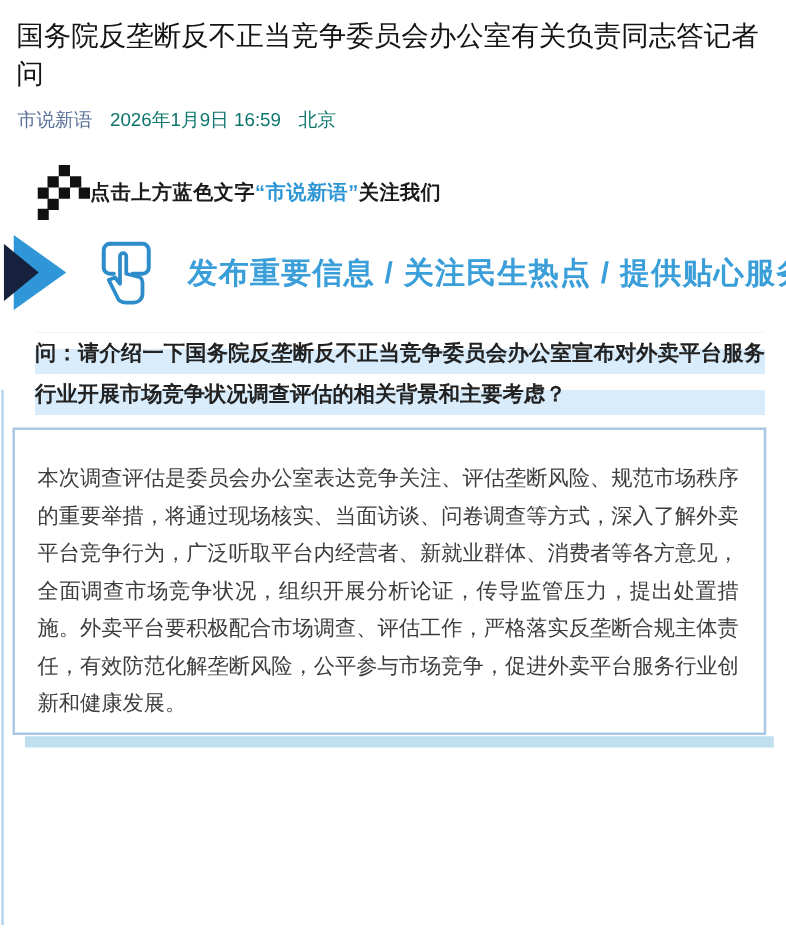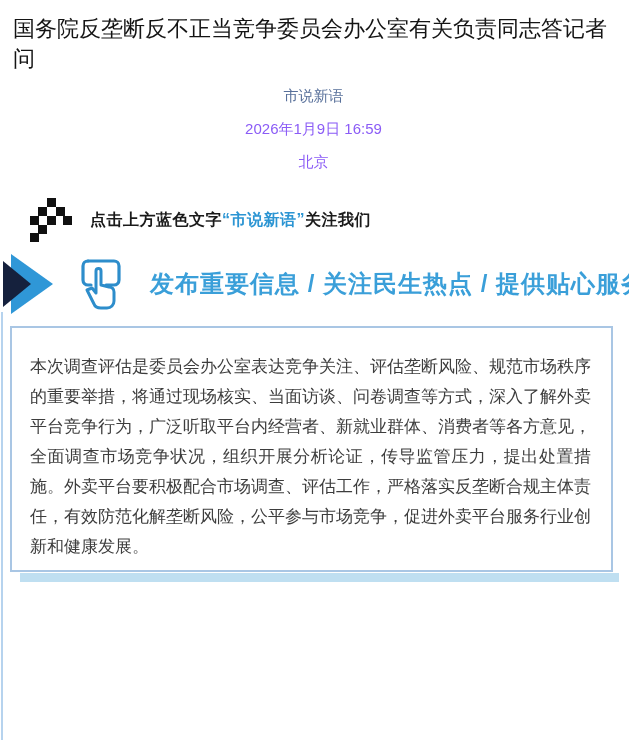--- a/index.html
+++ b/index.html
@@ -12,29 +12,29 @@
 
   
   .title {
     margin:14px 16px 0 13px;
     font-size:22px; font-weight:normal; color:#141414; line-height:1.35;
   }
 
   
   .byline {
     margin:14px 16px 0 14px;
-    font-size:15px; display:flex; align-items:center; gap:14px;flex-direction:column;
+    font-size:15px; display:flex; align-items:center; gap:14px;
   }
   .byline .account { color:#58709a; cursor:pointer; }
-  .byline .date, .byline .loc { color:#8b5cf6; }
+  .byline .date, .byline .loc { color:#0f766e; }
 
   
   .follow-banner {
     margin:26px 16px 0 30px;
-    display:flex; align-items:center; gap:18px;
+    display:flex; align-items:center; 
   }
   .pixel-icon { width:42px; height:44px; flex:0 0 auto; }
   .follow-text { font-size:16px; font-weight:bold; color:#1a1a1a; letter-spacing:0.5px; }
   .follow-text .blue { color:#2c95d3; }
 
   
   .slogan-banner {
     position:relative; margin-top:10px; height:64px;
     display:flex; align-items:center;
   }
@@ -116,20 +116,21 @@
     <svg class="hand-icon" width="46" height="54" viewBox="0 0 46 54" aria-hidden="true">
       <g fill="none" stroke="#2d8dcb" stroke-width="3.2" stroke-linecap="round" stroke-linejoin="round">
         <path d="M10 4 h26 a5 5 0 0 1 5 5 v14 a5 5 0 0 1 -5 5 h-8"></path>
         <path d="M10 4 a5 5 0 0 0 -5 5 v14 a5 5 0 0 0 5 5 h3"></path>
         <path d="M18 14 v22 l-4 -5 -5 2 7 14 c1 3 4 4 7 4 h6 c4 0 7 -3 7 -7 v-9 c0 -3 -2 -5 -5 -5 l-8 -2 v-14 a2.5 2.5 0 0 0 -5 0 z" stroke-width="3"></path>
       </g>
     </svg>
     <div class="slogan-text">发布重要信息 / 关注民生热点 / 提供贴心服务</div>
   </div>
 
+  <div class="question">问：请介绍一下国务院反垄断反不正当竞争委员会办公室宣布对外卖平台服务行业开展市场竞争状况调查评估的相关背景和主要考虑？</div>
 
   <div class="answer-box">
     <p>本次调查评估是委员会办公室表达竞争关注、评估垄断风险、规范市场秩序的重要举措，将通过现场核实、当面访谈、问卷调查等方式，深入了解外卖平台竞争行为，广泛听取平台内经营者、新就业群体、消费者等各方意见，全面调查市场竞争状况，组织开展分析论证，传导监管压力，提出处置措施。外卖平台要积极配合市场调查、评估工作，严格落实反垄断合规主体责任，有效防范化解垄断风险，公平参与市场竞争，促进外卖平台服务行业创新和健康发展。</p>
   </div>
 
   <div class="left-rule"></div>
 
 </div>
 
 </body></html>

